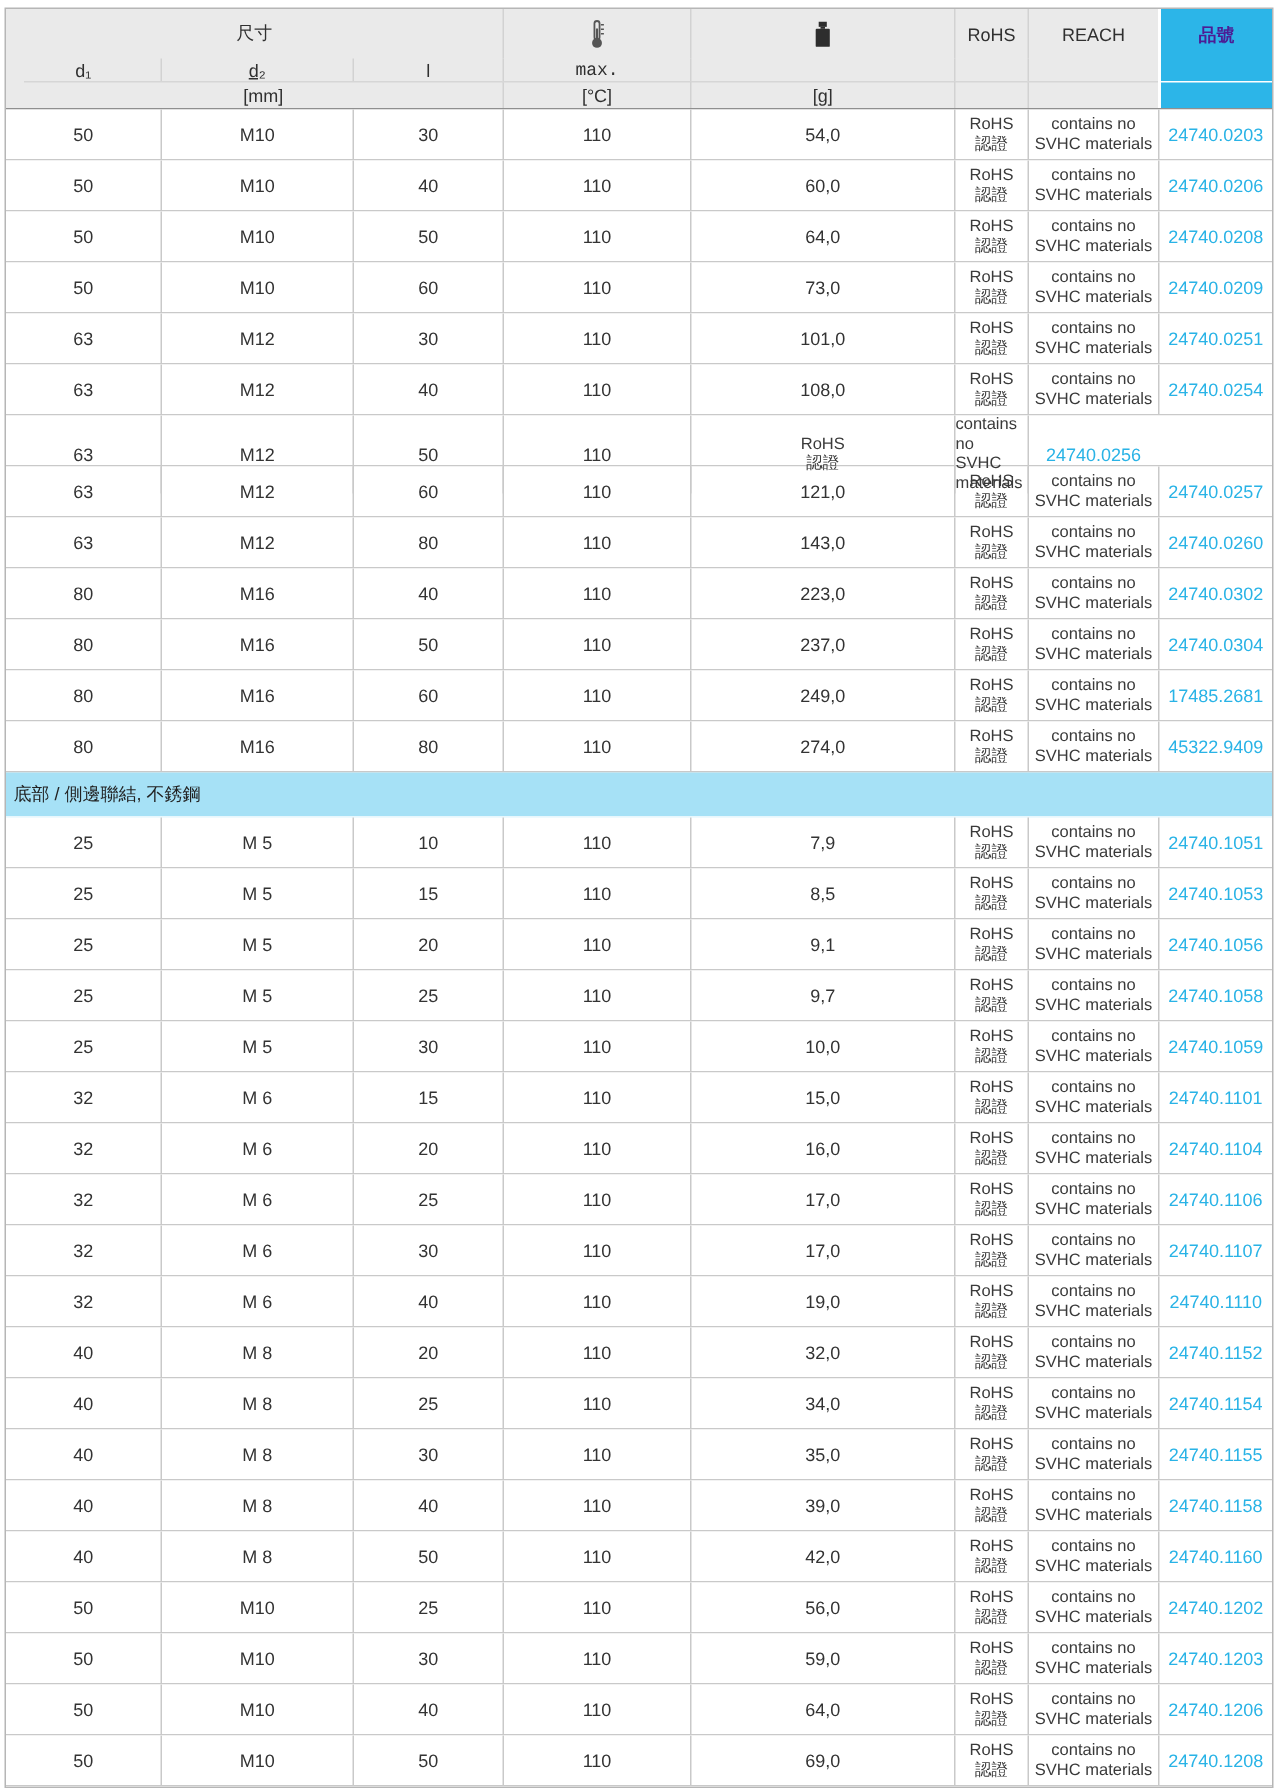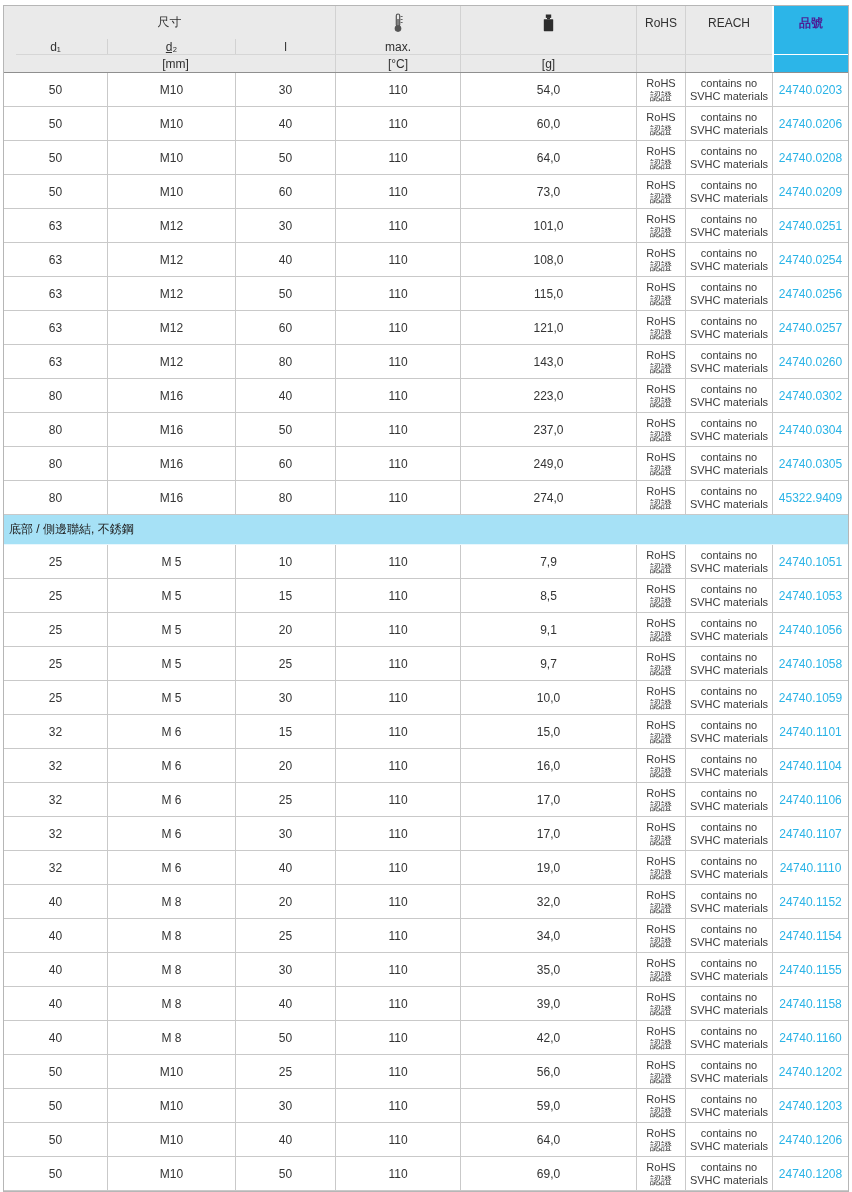--- a/index.html
+++ b/index.html
@@ -34,21 +34,21 @@
   .h-reach  { grid-column:7;   grid-row:1; }
   .h-part   {
     grid-column:8; grid-row:1/3;
     background:#2cb5e8; color:#4c1d95; font-weight:bold;
     align-items:flex-start; padding-top:9px;
     border-left:2px solid #fff;
   }
   .h-d1  { grid-column:1; grid-row:2; }
   .h-d2  { grid-column:2; grid-row:2;text-decoration:underline; }
   .h-l   { grid-column:3; grid-row:2; }
-  .h-max { grid-column:4; grid-row:2; }
+  .h-max { grid-column:4; grid-row:2;font-family:Liberation Mono, monospace; }
   .h-b5  { grid-column:5; grid-row:2; }
   .h-b6  { grid-column:6; grid-row:2; }
   .h-b7  { grid-column:7; grid-row:2; }
   .h-mm  { grid-column:1/4; grid-row:3;margin-left:12px; }
   .h-c   { grid-column:4; grid-row:3; }
   .h-g   { grid-column:5; grid-row:3; }
   .h-c6  { grid-column:6; grid-row:3; }
   .h-c7  { grid-column:7; grid-row:3; }
   .h-partu {
     grid-column:8; grid-row:3;
@@ -242,21 +242,20 @@
     <div class="td bl part">
       <a>24740.0254</a>
     </div>
   </div>
 
   <div class="tr">
     <div class="td">63</div>
     <div class="td bl">M12</div>
     <div class="td bl">50</div>
     <div class="td bl">110</div>
-    <div class="td bl">115,0</div>
     <div class="td bl small">
       <span>RoHS</span>
       <span>認證</span>
     </div>
     <div class="td bl small">
       <span>contains no</span>
       <span>SVHC materials</span>
     </div>
     <div class="td bl part">
       <a>24740.0256</a>
@@ -347,21 +346,21 @@
     <div class="td bl">249,0</div>
     <div class="td bl small">
       <span>RoHS</span>
       <span>認證</span>
     </div>
     <div class="td bl small">
       <span>contains no</span>
       <span>SVHC materials</span>
     </div>
     <div class="td bl part">
-      <a>24740.0305</a>
+      <a>17485.2681</a>
     </div>
   </div>
 
   <div class="tr">
     <div class="td">80</div>
     <div class="td bl">M16</div>
     <div class="td bl">80</div>
     <div class="td bl">110</div>
     <div class="td bl">274,0</div>
     <div class="td bl small">

